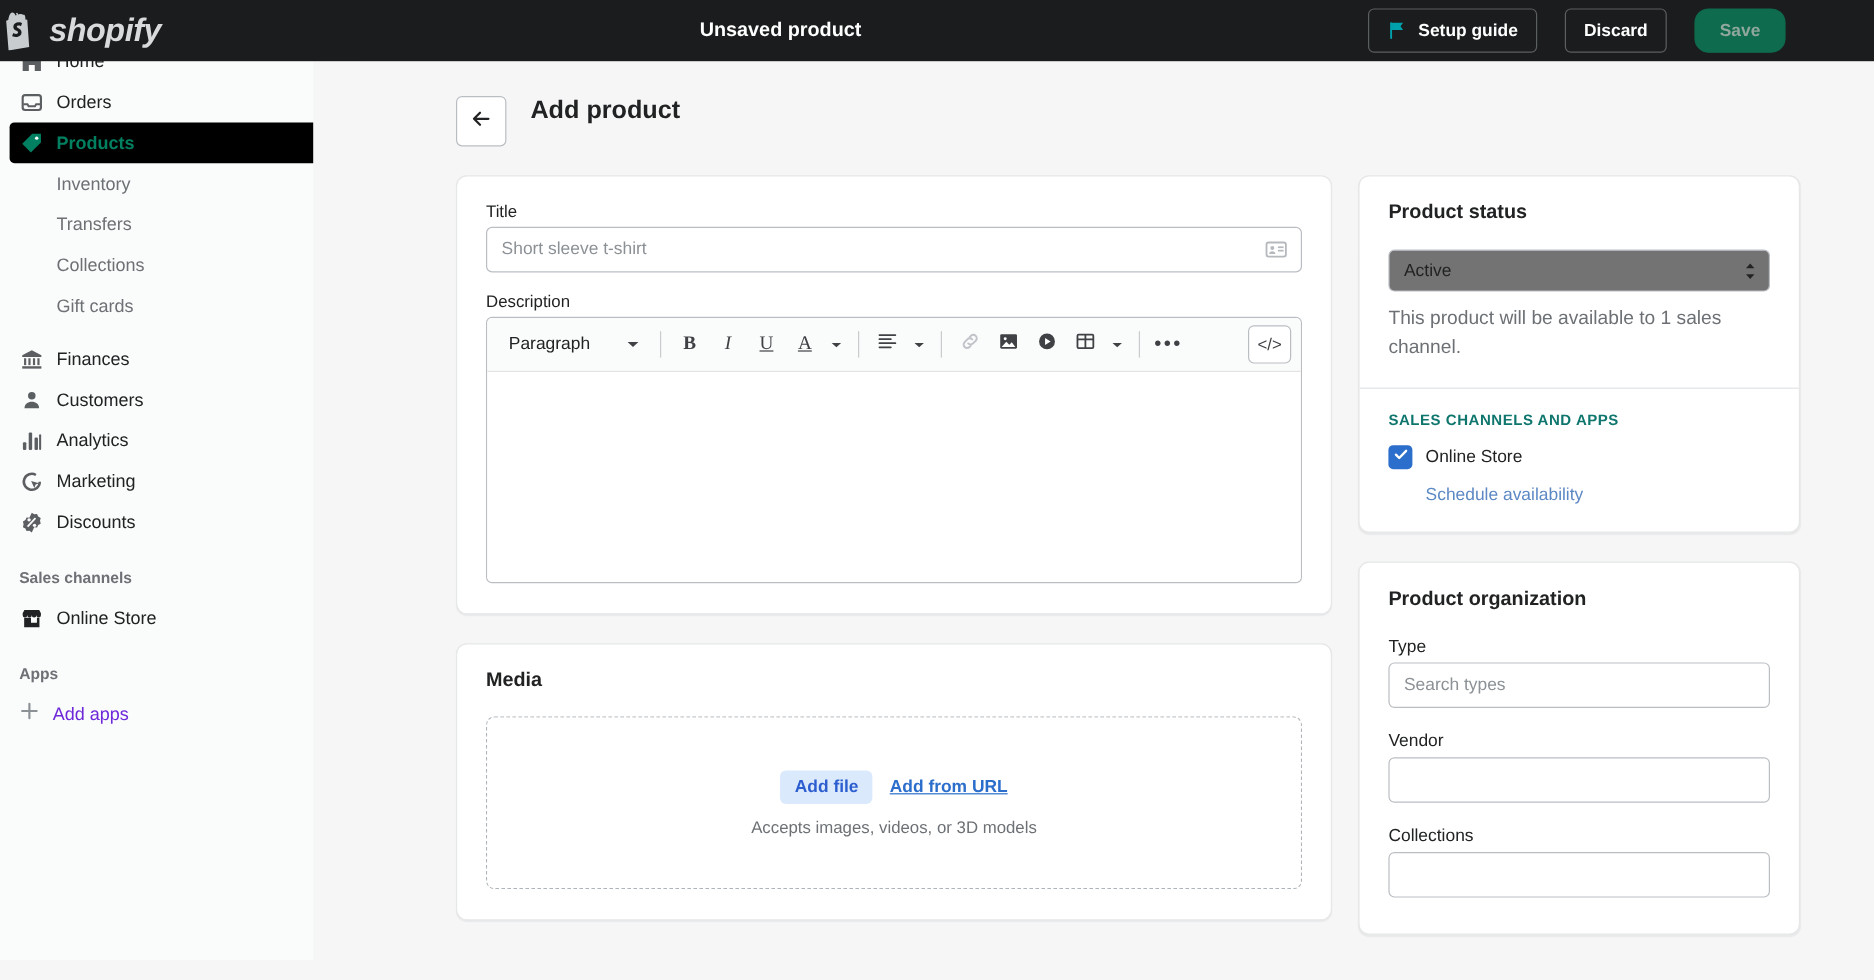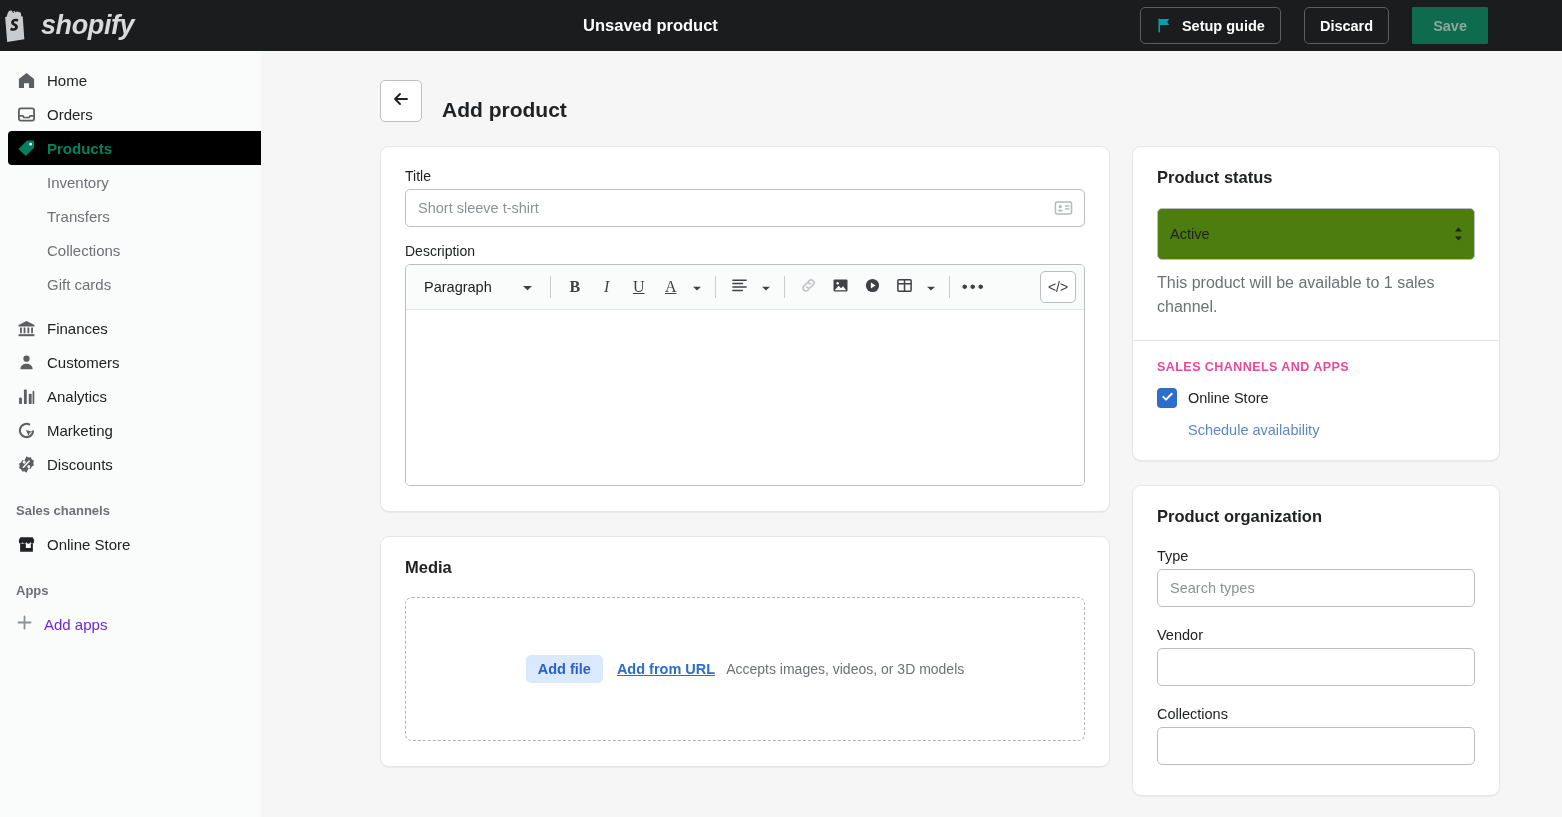--- a/index.html
+++ b/index.html
@@ -41,33 +41,32 @@
     background: #1a1c1d;
     border: 1px solid #5c5f62; border-radius: 5px;
     color: #ffffff; font-size: 14.5px; font-weight: 600;
     display: flex; align-items: center; gap: 9px;
     cursor: pointer; font-family: inherit;
     white-space: nowrap;
   }
   .flag-icon { width: 17px; height: 17px; display:block; }
   .btn-save {
     height: 37px; padding: 0 20px;
-    background: #0f6b4d; border: 1px solid #0f6b4d; border-radius: 1px;
+    background: #0f6b4d; border: 1px solid #0f6b4d; border-radius: 12px;
     color: #8fa79d; font-size: 14.5px; font-weight: 600;
     display: flex; align-items: center; cursor: default;
     font-family: inherit;
   }
 
   
   .sidebar {
-    position: absolute; top: 51px; left: 0;
+    position: absolute; top: 34px; left: 0;
     width: 303px; height: 766px;
     background: #fafbfb;
     border-right: 1px solid #e1e3e5;
-    padding-top: 12px;
     overflow: hidden;
   }
   .nav-item {
     display: flex; align-items: center;
     height: 34px; margin: 0 8px;
     padding-left: 8px; border-radius: 4px;
     cursor: pointer; gap: 11px;
   }
   .nav-item .ico { width: 20px; height: 20px; flex: 0 0 20px;
                    display: flex; align-items: center; justify-content: center; }
@@ -94,21 +93,21 @@
   .nav-add .lbl { font-size: 15px; color: #6d28d9; }
 
   
   .main {
     position: absolute; top: 51px; left: 261px;
     width: 1301px; height: 766px;
     background: #f6f6f7;
     overflow: hidden;
   }
   .page-head {
-    display: flex; align-items: flex-end; gap: 20px;
+    display: flex; align-items: flex-start; gap: 20px;
     padding: 29px 0 0 119px;
   }
   .back-btn {
     width: 42px; height: 42px;
     background: #ffffff; border: 1px solid #babec3;
     border-radius: 5px; cursor: pointer;
     display: flex; align-items: center; justify-content: center;
   }
   .page-title { font-size: 21px; font-weight: 700; color: #202223; }
 
@@ -179,51 +178,51 @@
     font-size: 14px; color: #3f4145; cursor: pointer;
     font-family: "Liberation Sans", sans-serif;
   }
   .editor-body { height: 175px; background: #fff; cursor: text; }
 
   
   .dropzone {
     margin: 0; height: 144px;
     border: 1px dashed #aeb4b9; border-radius: 7px;
     background: #ffffff;
-    display: flex; flex-direction: row;
+    display: flex; flex-direction: column;
     align-items: center; justify-content: center; gap: 11px;
   }
   .dz-row { display: flex; align-items: center; gap: 14px; }
   .btn-addfile {
     background: #daeafc; border: none; border-radius: 5px;
     padding: 6px 12px; font-size: 14.5px; font-weight: 600;
     color: #2c5ecf; cursor: pointer; font-family: inherit;
   }
   .link-url {
     font-size: 14.5px; font-weight: 600; color: #2c6ecb;
     text-decoration: underline; cursor: pointer;
   }
   .dz-note { font-size: 14px; color: #6d7175; }
 
   
   .select-wrap { position: relative; }
   .select {
-    width: 100%; height: 52px;
-    background: #4d7c0f; border: 1px solid #babec3; border-radius: 5px;
+    width: 100%; height: 35px;
+    background: #737373; border: 1px solid #babec3; border-radius: 5px;
     padding: 0 34px 0 12px; font-size: 14.5px; color: #202223;
     font-family: inherit; appearance: none; cursor: pointer;
   }
   .select-caret {
     position: absolute; right: 11px; top: 50%; transform: translateY(-50%);
     width: 11px; height: 17px; pointer-events: none;
   }
   .helper { font-size: 16px; color: #6d7175; line-height: 1.5; margin-top: 11px; }
   .divider { height: 1px; background: #e1e3e5; }
   .sect-head {
-    font-size: 12.5px; font-weight: 700; color: #ec4899;
+    font-size: 12.5px; font-weight: 700; color: #0f766e;
     letter-spacing: .45px; text-transform: uppercase;
   }
   .check-row { display: flex; align-items: center; gap: 11px; margin-top: 14px; }
   .checkbox {
     width: 20px; height: 20px; border-radius: 4px;
     background: #2c6ecb; display: flex; align-items: center; justify-content: center;
     cursor: pointer; flex: 0 0 20px;
   }
   .check-lbl { font-size: 14.5px; color: #202223; }
   .link-sched {

